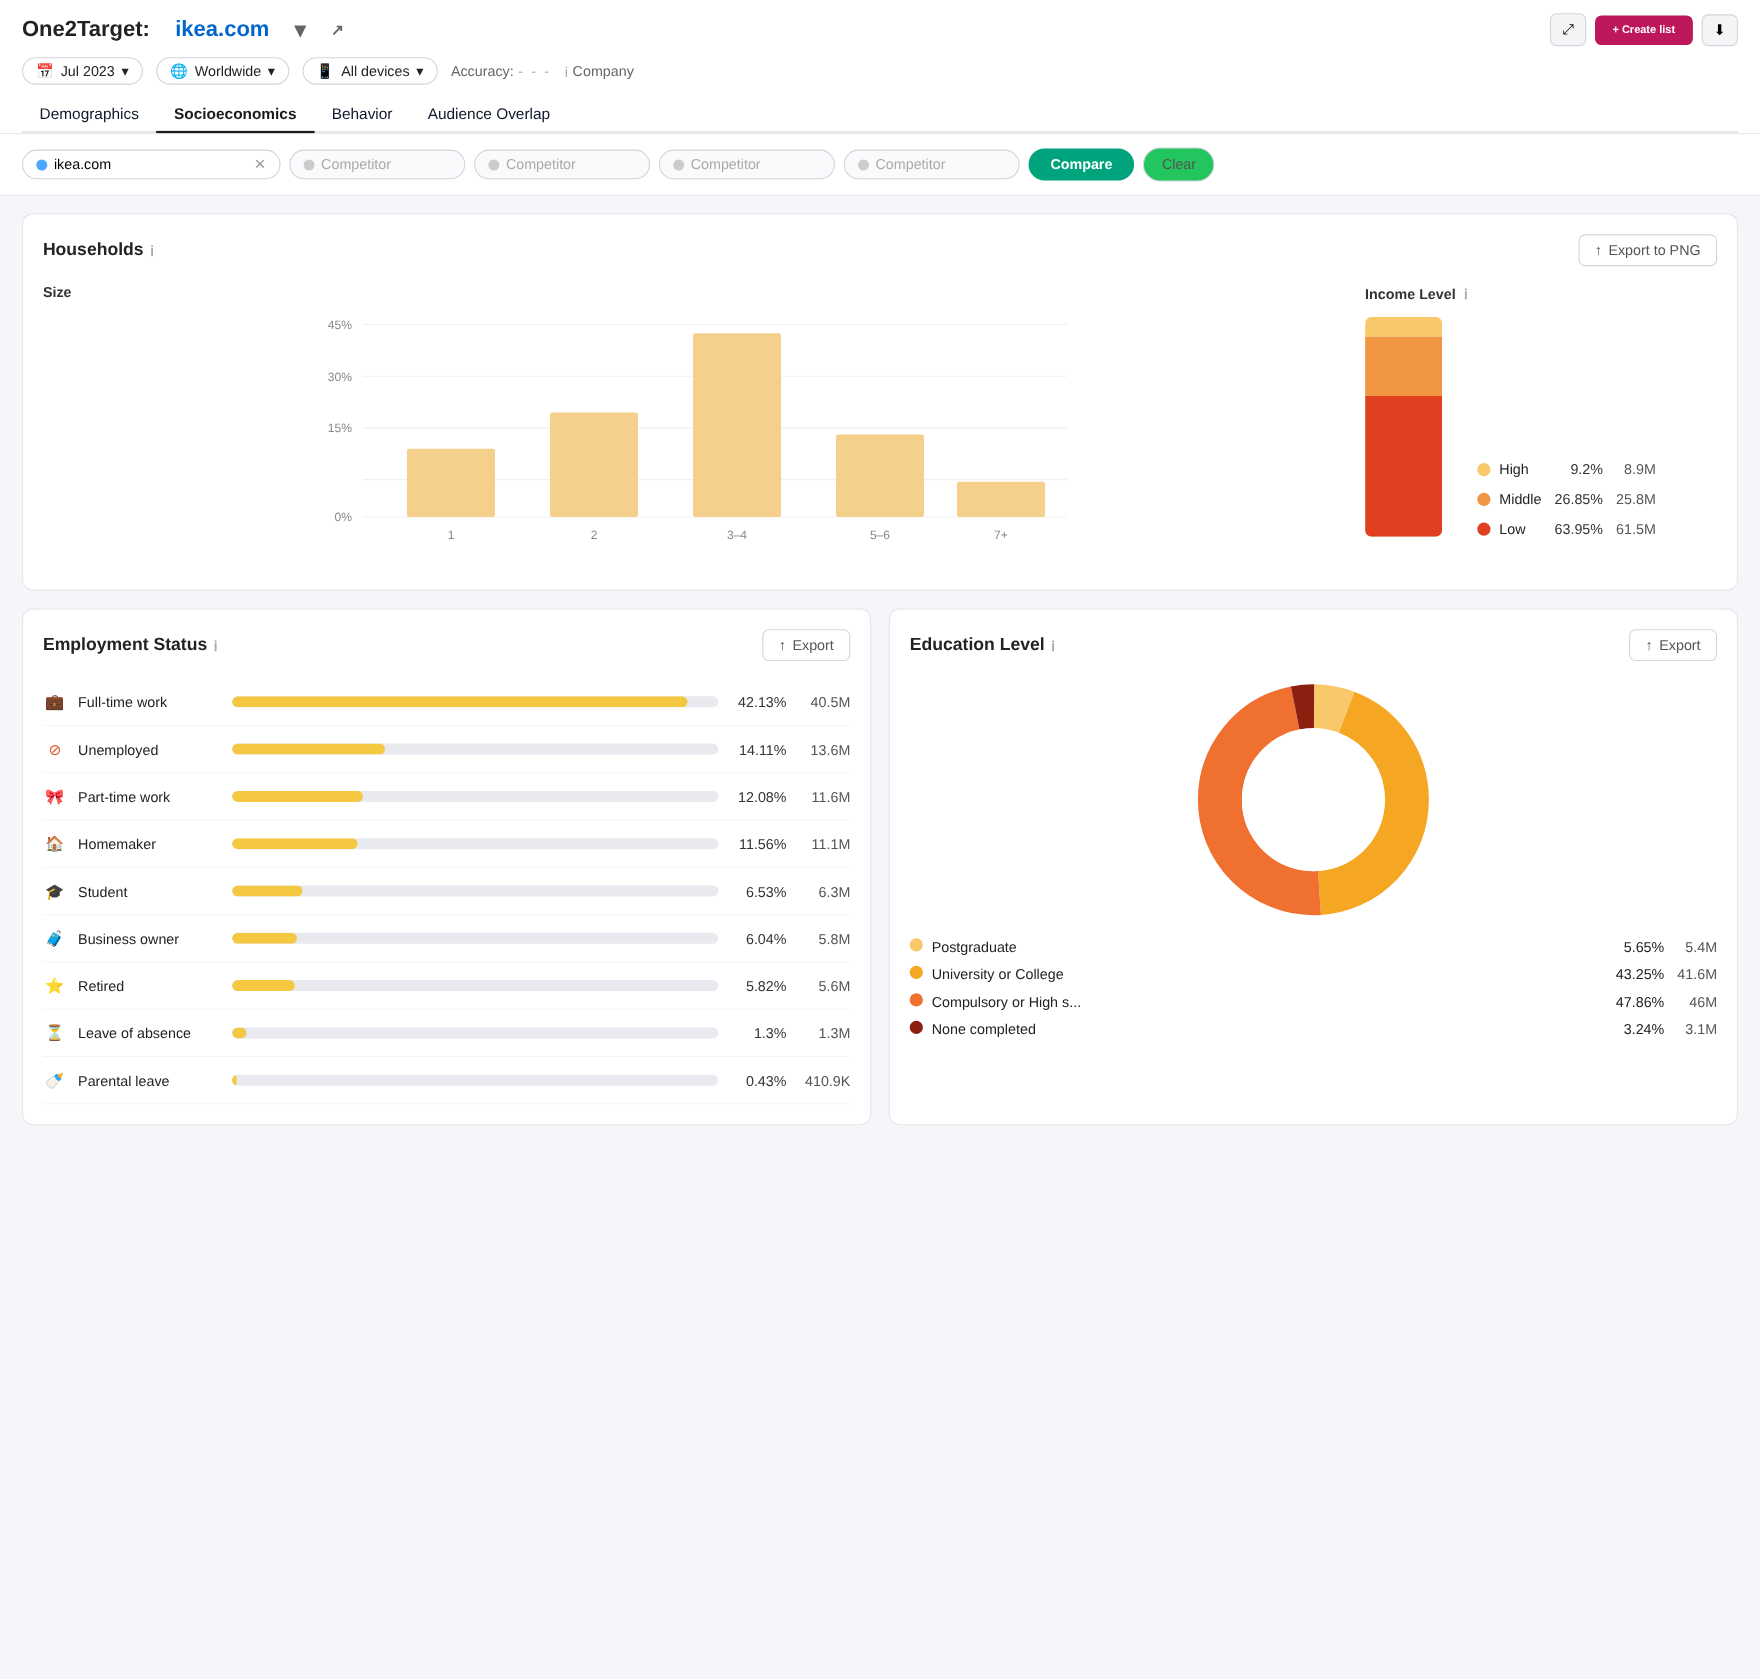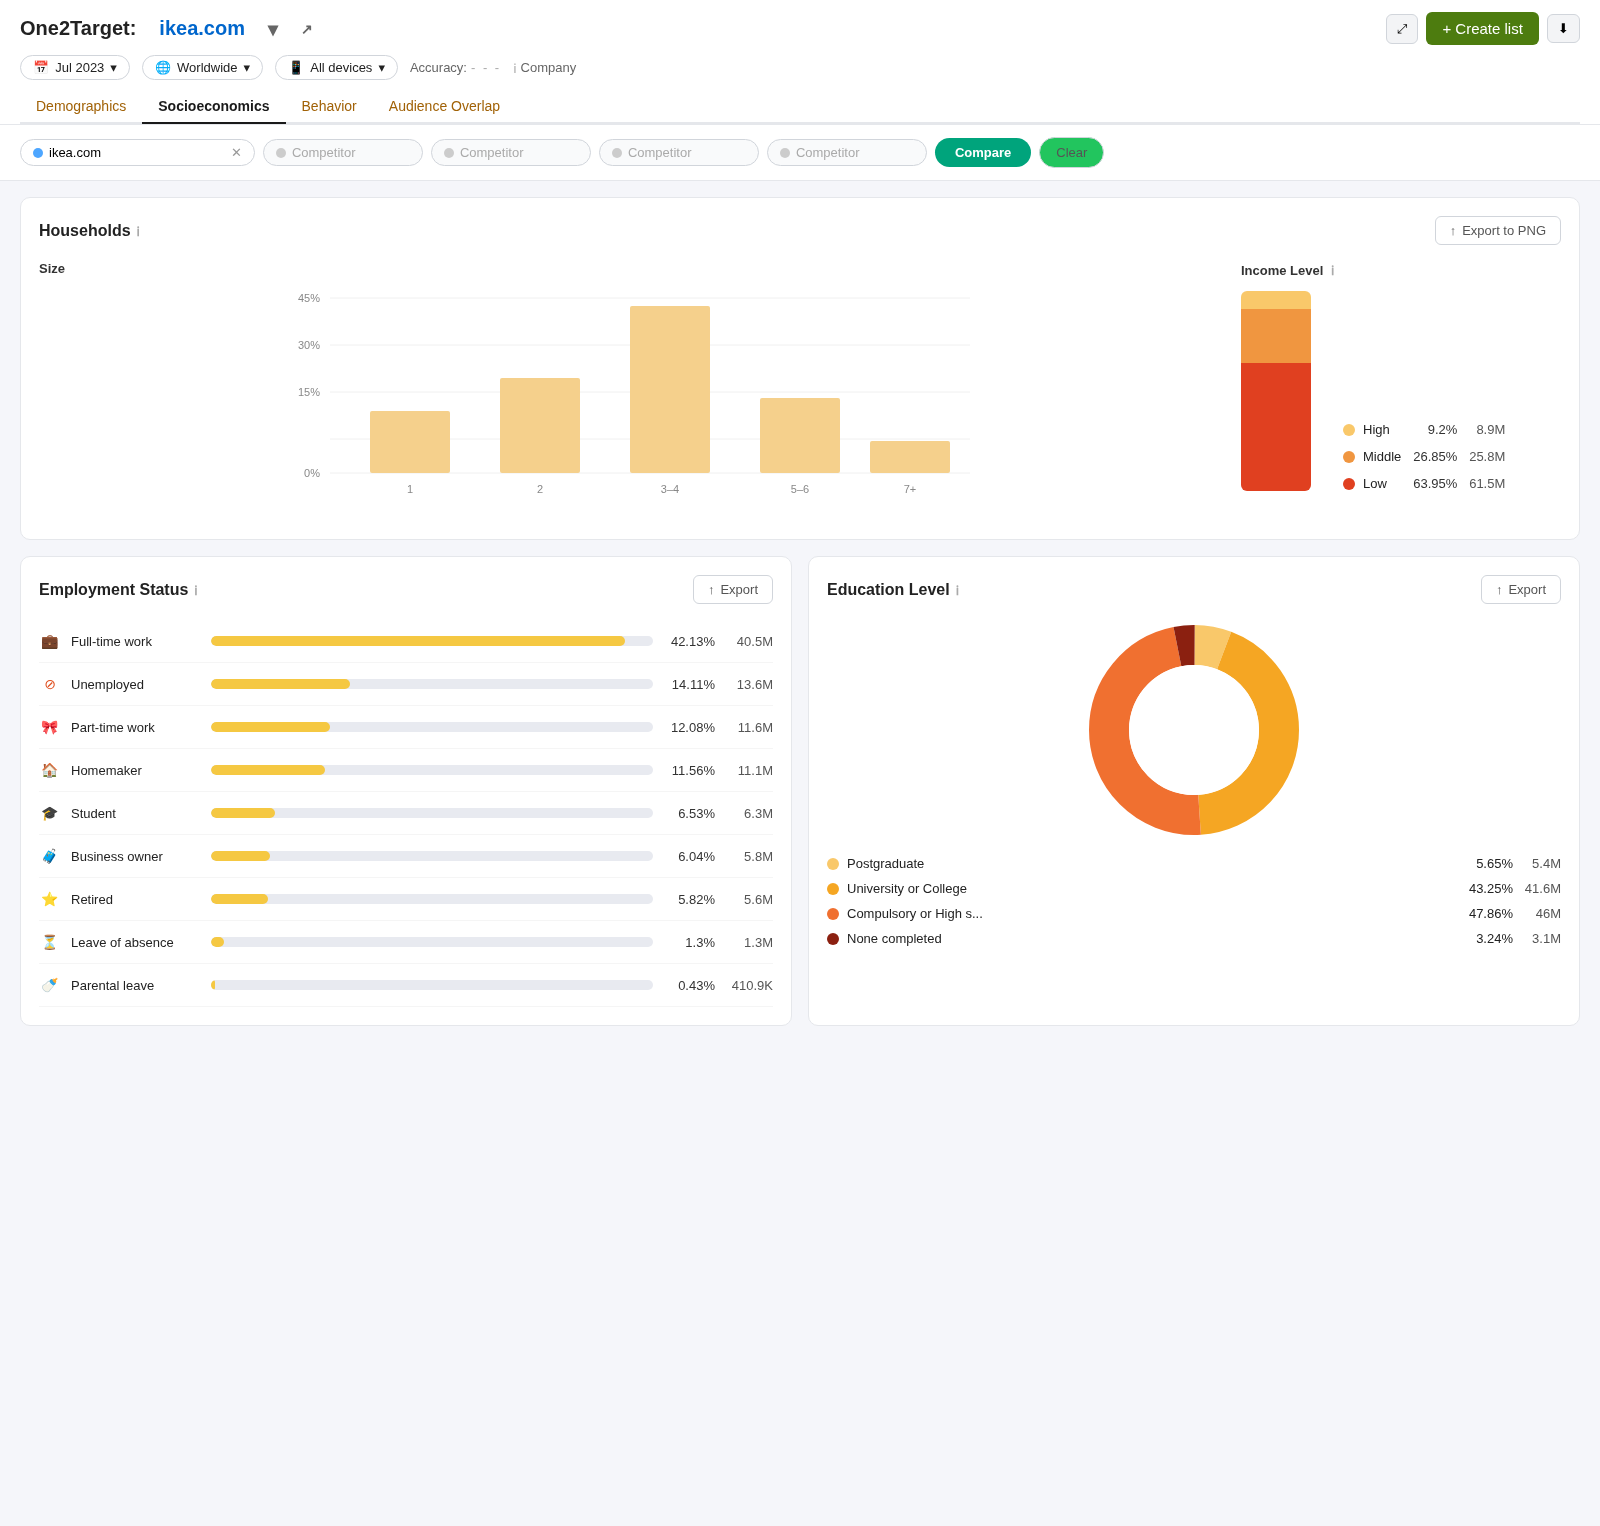--- a/index.html
+++ b/index.html
@@ -4,30 +4,30 @@
   <style>
     * { box-sizing: border-box; margin: 0; padding: 0; }
     body { font-family: -apple-system, BlinkMacSystemFont, 'Segoe UI', Arial, sans-serif; background: #f5f6fa; color: #222; font-size: 14px; }
     
     .header { background: #fff; border-bottom: 1px solid #e5e7eb; padding: 12px 20px 0 20px; }
     .header-top { display: flex; align-items: center; justify-content: space-between; margin-bottom: 10px; }
     .brand-title { font-size: 20px; font-weight: 700; display: flex; align-items: center; gap: 23px; }
     .brand-link { color: #0066cc; text-decoration: none; }
     .header-actions { display: flex; gap: 8px; align-items: center; }
     .btn-expand { background: #f3f4f6; border: 1px solid #d1d5db; border-radius: 6px; padding: 6px 10px; cursor: pointer; font-size: 13px; }
-    .btn-create { background: #4d7c0f; color: #fff; border: none; border-radius: 6px; padding: 8px 16px; cursor: pointer; font-size: 15px; font-weight: 400; display: flex; align-items: center; gap: 6px; }
+    .btn-create { background: #be185d; color: #fff; border: none; border-radius: 6px; padding: 8px 16px; cursor: pointer; font-size: 10px; font-weight: 700; display: flex; align-items: center; gap: 6px; }
     .btn-download { background: #f3f4f6; border: 1px solid #d1d5db; border-radius: 6px; padding: 6px 10px; cursor: pointer; }
     
     .filters { display: flex; align-items: center; gap: 12px; margin-bottom: 10px; flex-wrap: wrap; }
     .filter-pill { display: flex; align-items: center; gap: 6px; border: 1px solid #d1d5db; border-radius: 20px; padding: 4px 12px; background: #fff; cursor: pointer; font-size: 13px; }
     .accuracy-label { font-size: 13px; color: #666; display: flex; align-items: center; gap: 4px; }
     .company-pill { font-size: 13px; color: #666; display: flex; align-items: center; gap: 4px; }
     
     .nav-tabs { display: flex; gap: 0; border-bottom: 2px solid #e5e7eb; }
-    .nav-tab { padding: 8px 16px; cursor: pointer; font-size: 14px; color: #a16207; border-bottom: 2px solid transparent; margin-bottom: -2px; }
+    .nav-tab { padding: 8px 16px; cursor: pointer; font-size: 14px; color: #0f172a; border-bottom: 2px solid transparent; margin-bottom: -2px; }
     .nav-tab.active { color: #1a1a1a; font-weight: 600; border-bottom: 2px solid #1a1a1a; }
     
     .search-bar { background: #fff; padding: 12px 20px; border-bottom: 1px solid #e5e7eb; display: flex; align-items: center; gap: 8px; }
     .search-input-wrap { display: flex; align-items: center; gap: 6px; border: 1px solid #d1d5db; border-radius: 20px; padding: 5px 12px; background: #fff; min-width: 140px; }
     .search-dot { width: 10px; height: 10px; border-radius: 50%; background: #4da6ff; flex-shrink: 0; }
     .search-input { border: none; outline: none; font-size: 13px; min-width: 60px; }
     .close-x { color: #999; cursor: pointer; font-size: 13px; }
     .competitor-input { display: flex; align-items: center; gap: 6px; border: 1px solid #d1d5db; border-radius: 20px; padding: 5px 12px; background: #f9fafb; min-width: 160px; color: #aaa; font-size: 13px; cursor: pointer; }
     .comp-dot { width: 10px; height: 10px; border-radius: 50%; background: #ccc; flex-shrink: 0; }
     .btn-compare { background: #00a47c; color: #fff; border: none; border-radius: 20px; padding: 7px 20px; cursor: pointer; font-size: 13px; font-weight: 700; }
@@ -61,21 +61,21 @@
     .emp-row { display: flex; align-items: center; gap: 10px; padding: 10px 0; border-bottom: 1px solid #f5f5f5; }
     .emp-icon { width: 22px; height: 22px; flex-shrink: 0; display: flex; align-items: center; justify-content: center; font-size: 16px; }
     .emp-label { width: 130px; font-size: 13px; flex-shrink: 0; }
     .emp-bar-wrap { flex: 1; height: 10px; background: #e8eaf0; border-radius: 5px; overflow: hidden; }
     .emp-bar-fill { height: 100%; border-radius: 5px; background: #f5c842; }
     .emp-pct { width: 52px; text-align: right; font-size: 13px; color: #333; }
     .emp-count { width: 48px; text-align: right; font-size: 13px; color: #555; }
     
     .donut-wrap { display: flex; justify-content: center; margin-bottom: 16px; }
     .edu-legend { display: flex; flex-direction: column; gap: 10px; }
-    .edu-legend-item { display: flex; align-items: center; gap: 8px; font-size: 13px; }
+    .edu-legend-item { display: flex; gap: 8px; font-size: 13px; }
     .edu-dot { width: 12px; height: 12px; border-radius: 50%; flex-shrink: 0; }
     .edu-label { flex: 1; }
     .edu-pct { width: 48px; text-align: right; font-weight: 500; }
     .edu-count { width: 40px; text-align: right; color: #555; }
     
     svg text { font-family: -apple-system, Arial, sans-serif; }
   </style>
 </head>
 <body>
 

